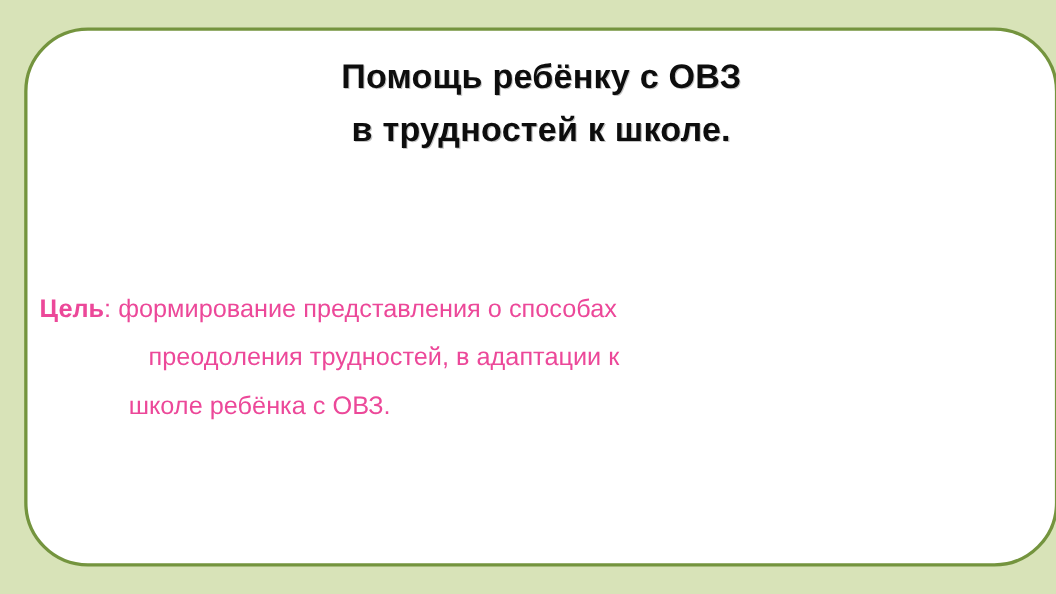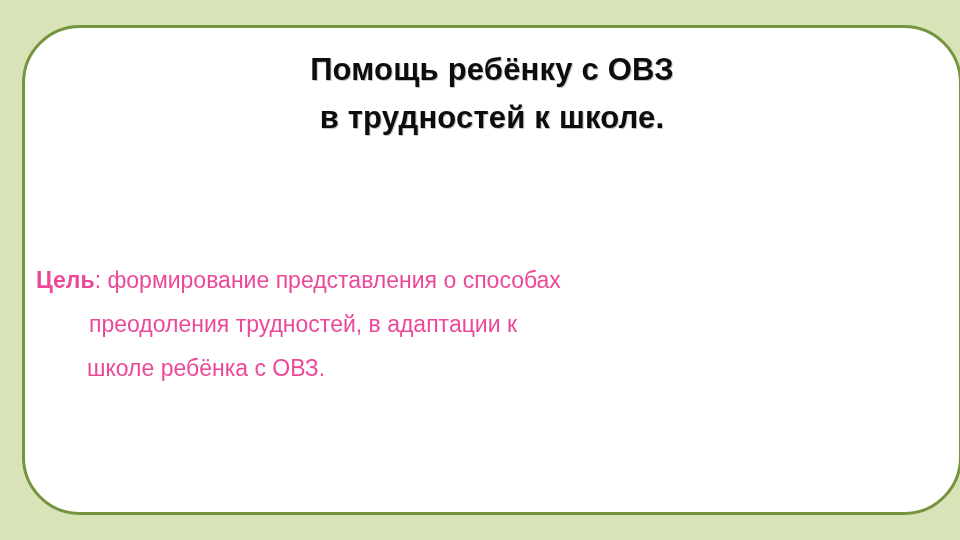--- a/index.html
+++ b/index.html
@@ -68,22 +68,22 @@
     width: 100%;
   }
   .body-line {
     display: block;
     font-size: 23px;
     line-height: 44px;
     color: #ec4899;
     white-space: pre;
   }
   .body-line.l1 { padding-left: 11px; }
-  .body-line.l2 { padding-left: 64px; }
-  .body-line.l3 { padding-left: 62px; }
+  .body-line.l2 { padding-left: 110px; }
+  .body-line.l3 { padding-left: 92px; }
 
   .body-label {
     font-weight: bold;
   }
 </style>
 </head>
 <body>
 
 <div class="slide">
   <div class="card">

